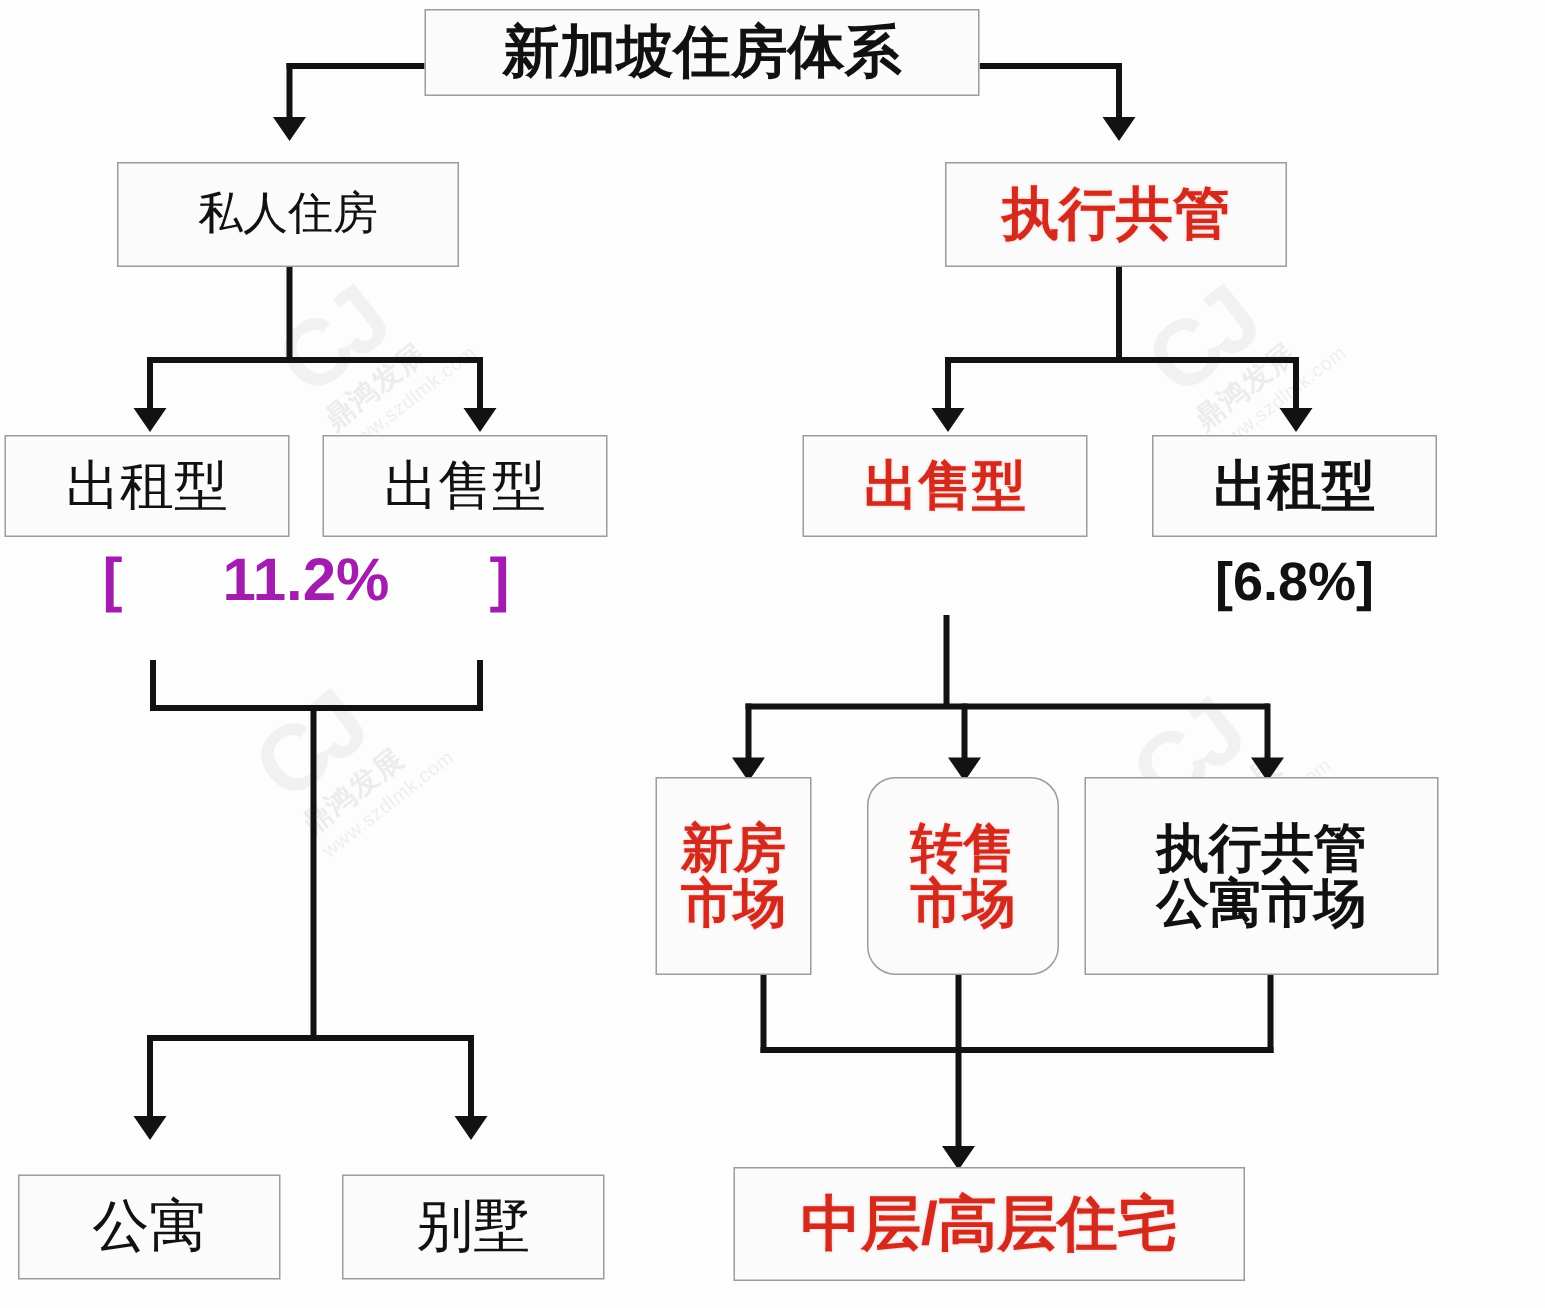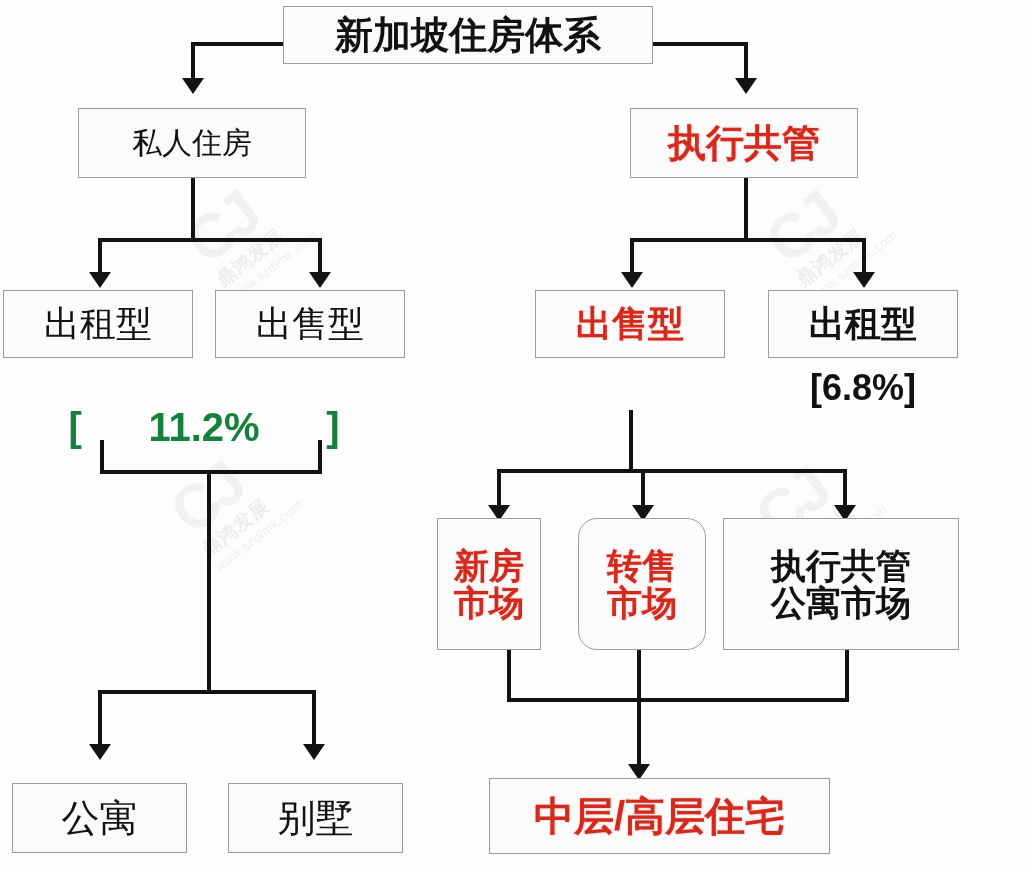--- a/index.html
+++ b/index.html
@@ -170,21 +170,21 @@
   </div>
 
   <div class="box" style="left:3px;top:290px;width:190px;height:68px;font-size:36px;">
     <span class="t reg blk">出租型</span>
   </div>
 
   <div class="box" style="left:215px;top:290px;width:190px;height:68px;font-size:36px;">
     <span class="t reg blk">出售型</span>
   </div>
 
-  <div class="pct blk" style="left:3px;top:365px;width:402px;font-size:40px;color:#15803d;margin-top:40px;">[      11.2%      ]</div>
+  <div class="pct blk" style="left:3px;top:365px;width:402px;font-size:40px;color:#a21caf;">[      11.2%      ]</div>
 
   <div class="box" style="left:535px;top:290px;width:190px;height:68px;font-size:36px;">
     <span class="t bold red">出售型</span>
   </div>
 
 
   <div class="box" style="left:768px;top:290px;width:190px;height:68px;font-size:36px;">
     <span class="t bold blk">出租型</span>
   </div>
 

